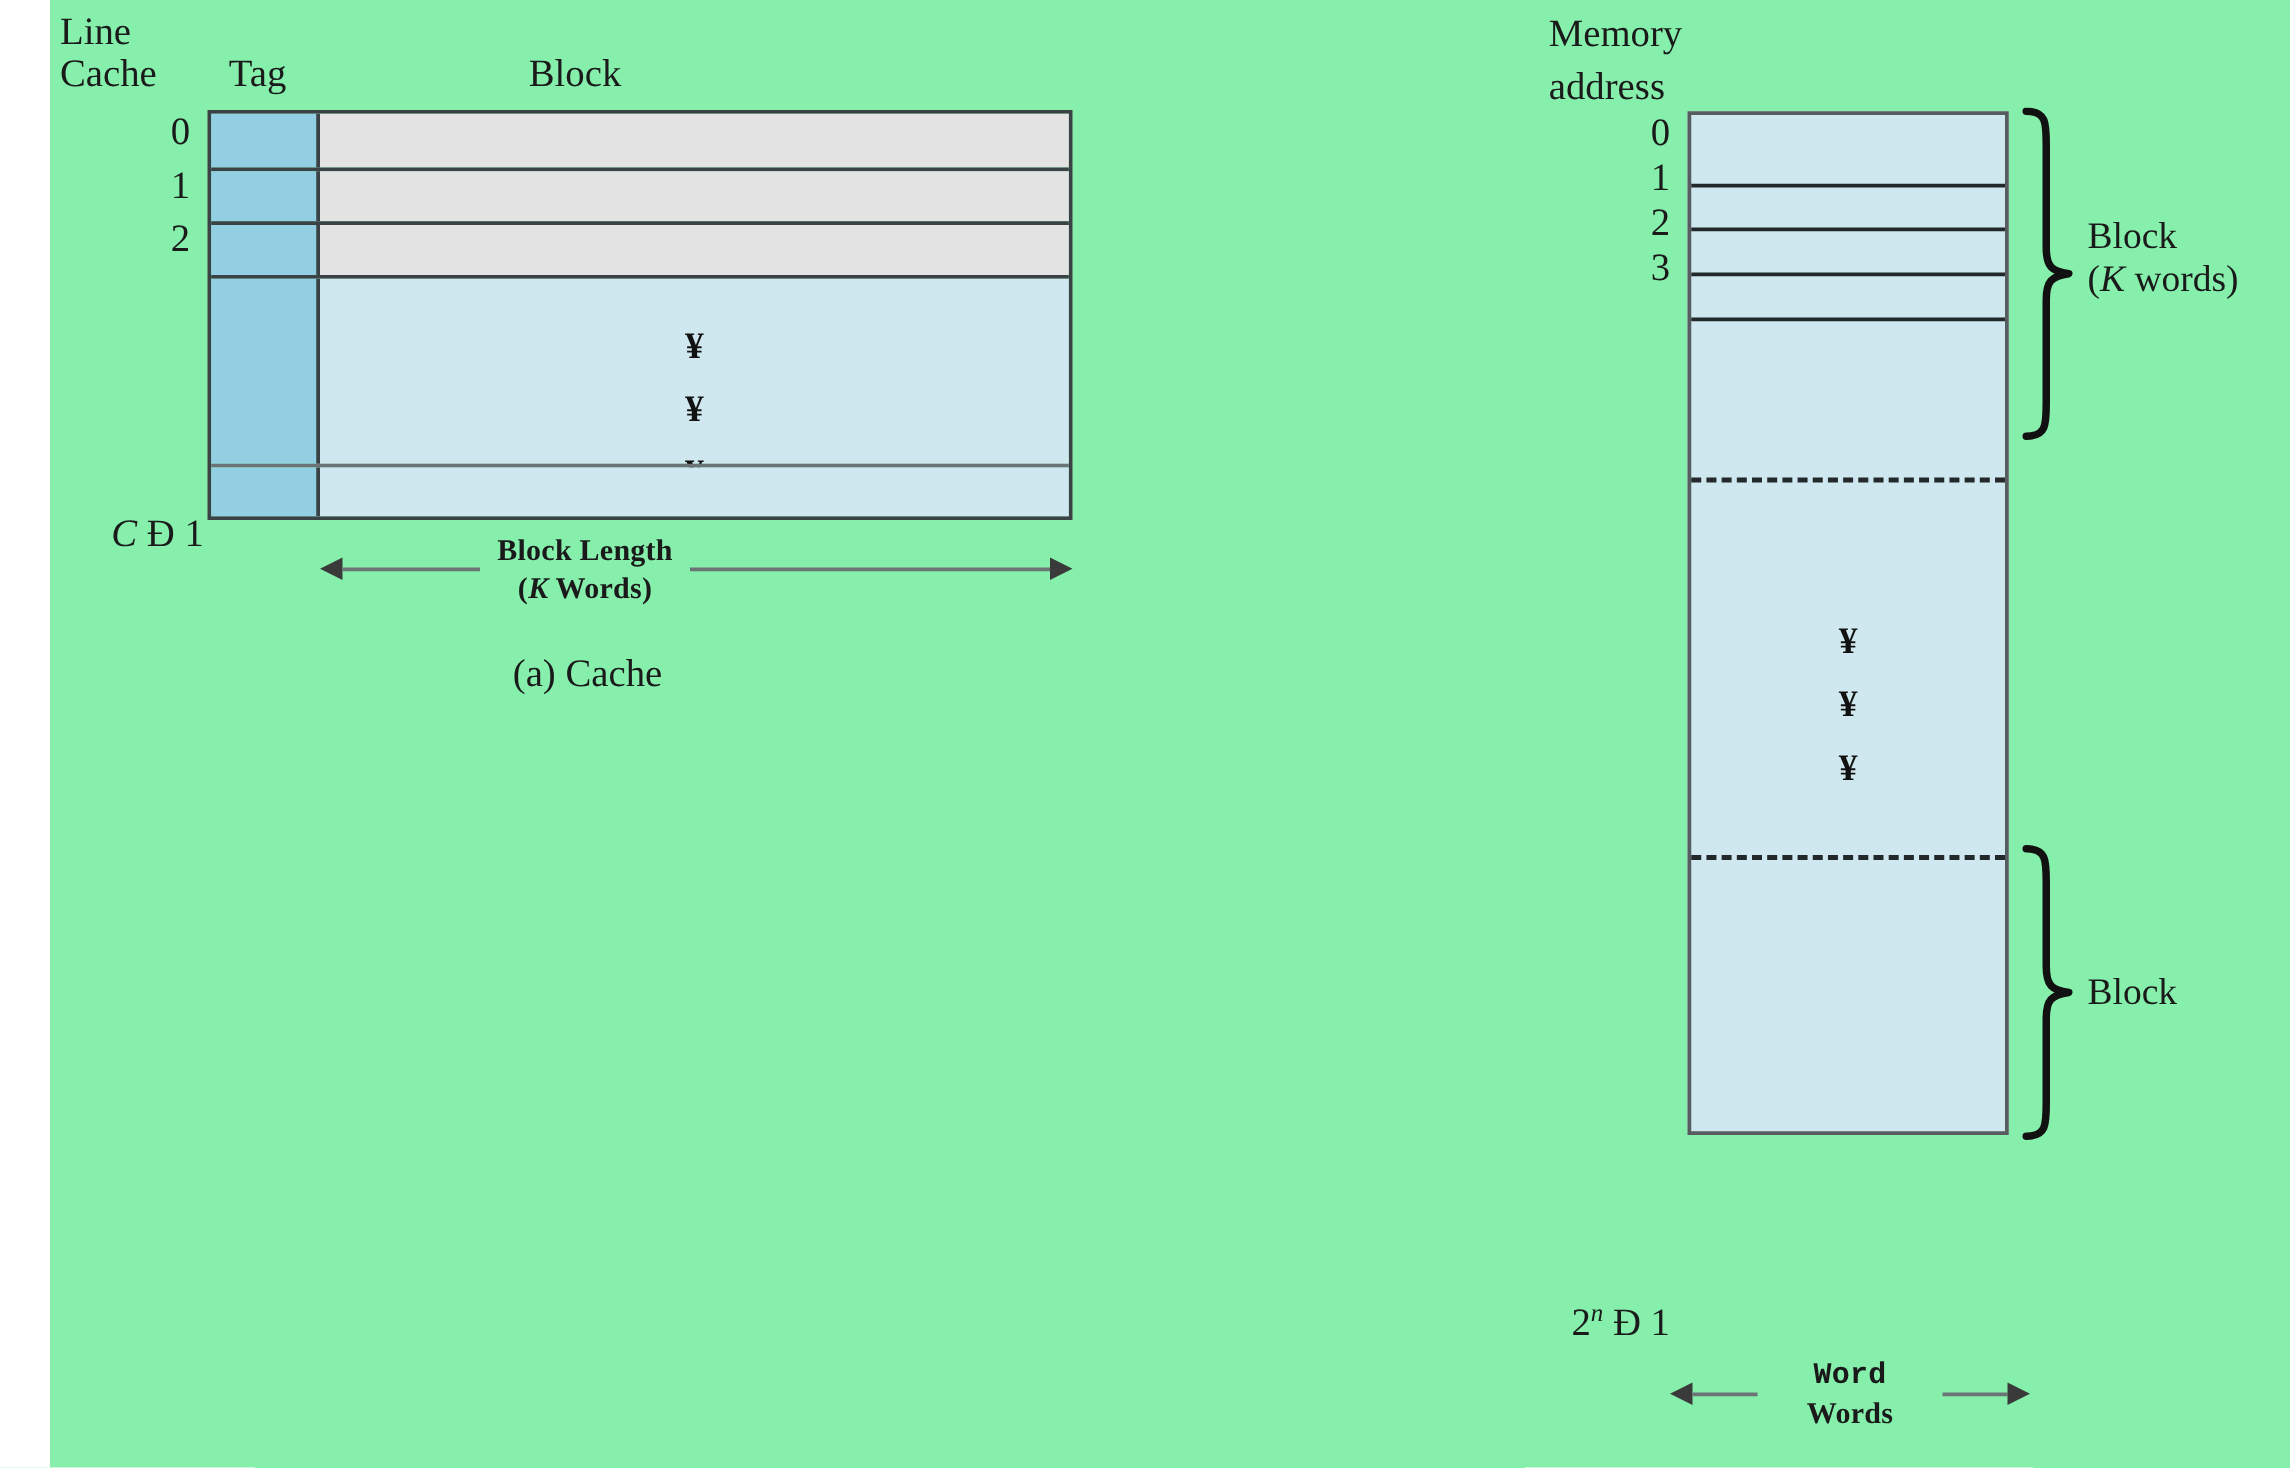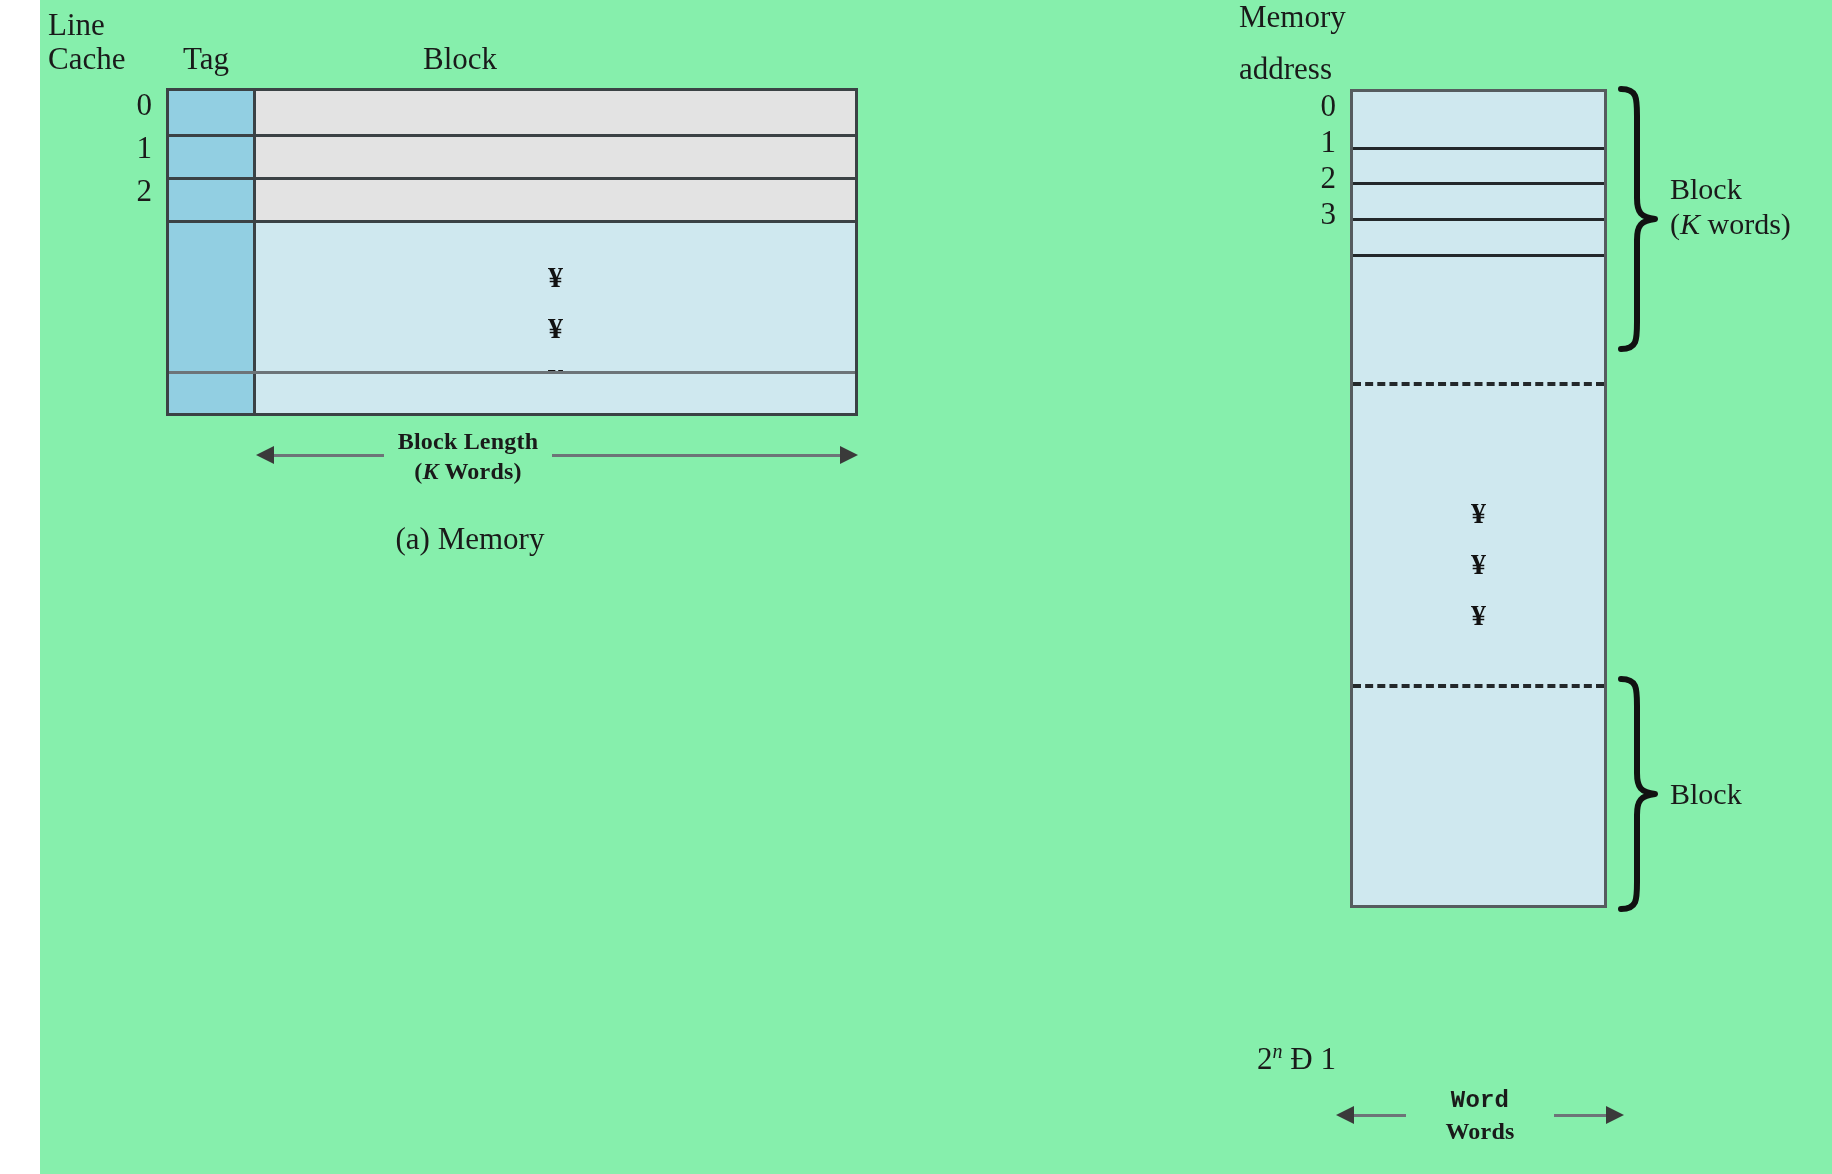--- a/index.html
+++ b/index.html
@@ -131,20 +131,23 @@
   <div class="lbl t-head" style="left:8px; top:8px;">Line</div>
   <div class="lbl t-head" style="left:8px; top:42px;">Cache</div>
 
   <div class="lbl t-head" style="left:143px; top:42px;">Tag</div>
 
   <div class="lbl t-head ctr" style="left:330px; top:42px; width:180px;">Block</div>
 
   <div class="lbl t-num rt" style="left:60px; top:88px; width:52px;">0</div>
   <div class="lbl t-num rt" style="left:60px; top:131px; width:52px;">1</div>
   <div class="lbl t-num rt" style="left:60px; top:174px; width:52px;">2</div>
+  <div class="lbl t-num rt" style="left:18px; top:375px; width:94px;">
+    <span class="ital">C</span><span> Ð 1</span>
+  </div>
 
   <div id="cache-table">
 
     <div class="cache-row shaded" style="top:0px; height:43px;">
       <div class="tag"></div>
       <div class="blk"></div>
     </div>
 
     <div class="cache-row shaded" style="top:43px; height:43px;">
       <div class="tag"></div>
@@ -174,23 +177,23 @@
   </div>
 
   <div class="arrowhead left" style="left:216px; top:446px;"></div>
   <div class="arrowline" style="left:234px; top:454px; width:110px;"></div>
   <div class="arrowline" style="left:512px; top:454px; width:288px;"></div>
   <div class="arrowhead right" style="left:800px; top:446px;"></div>
 
   <div class="lbl t-small ctr" style="left:348px; top:428px; width:160px;">Block Length</div>
   <div class="lbl t-small ctr" style="left:348px; top:458px; width:160px;"><span>(</span><span class="ital">K</span><span> Words)</span></div>
 
-  <div class="lbl t-head ctr" style="left:330px; top:522px; width:200px;">(a) Memory</div>
-
-  <div class="lbl t-head" style="left:1199px; top:0;text-align:center;">Memory</div>
+  <div class="lbl t-head ctr" style="left:330px; top:522px; width:200px;">(a) Cache</div>
+
+  <div class="lbl t-head" style="left:1199px; top:10px;text-align:center;">Memory</div>
   <div class="lbl t-head" style="left:1199px; top:52px;">address</div>
 
   <div class="lbl t-num rt" style="left:1240px; top:89px; width:56px;">0</div>
   <div class="lbl t-num rt" style="left:1240px; top:125px; width:56px;">1</div>
   <div class="lbl t-num rt" style="left:1240px; top:161px; width:56px;">2</div>
   <div class="lbl t-num rt" style="left:1240px; top:197px; width:56px;">3</div>
 
   <div class="lbl t-num rt" style="left:1140px; top:1040px; width:156px;"><span>2</span><sup class="ital" style="font-size:20px;">n</sup><span> Ð 1</span></div>
 
   <div id="mem-col">

